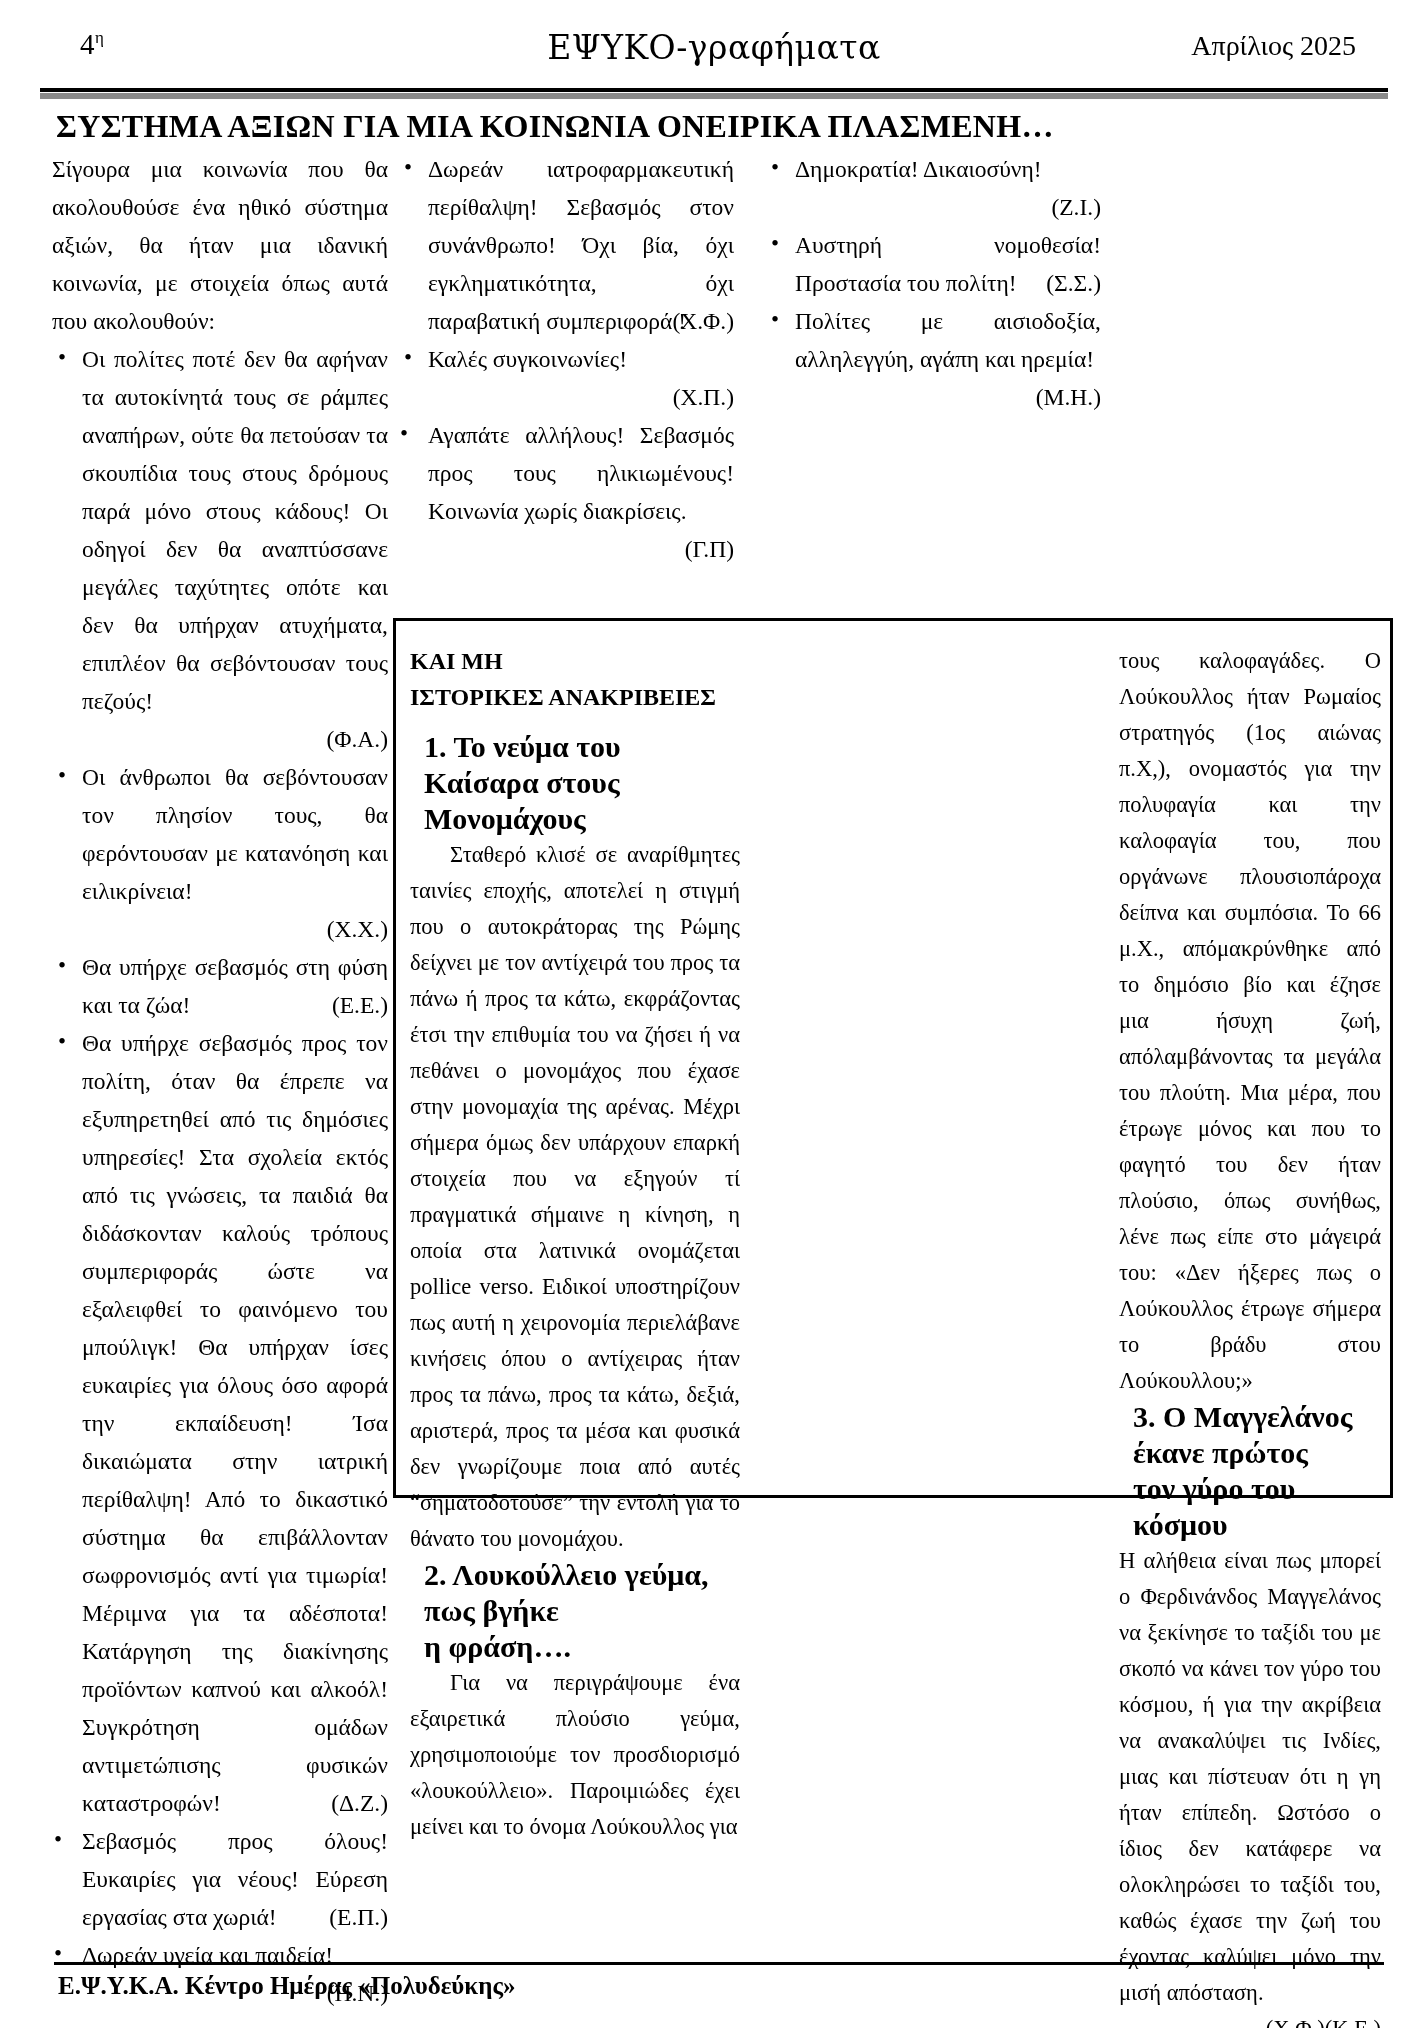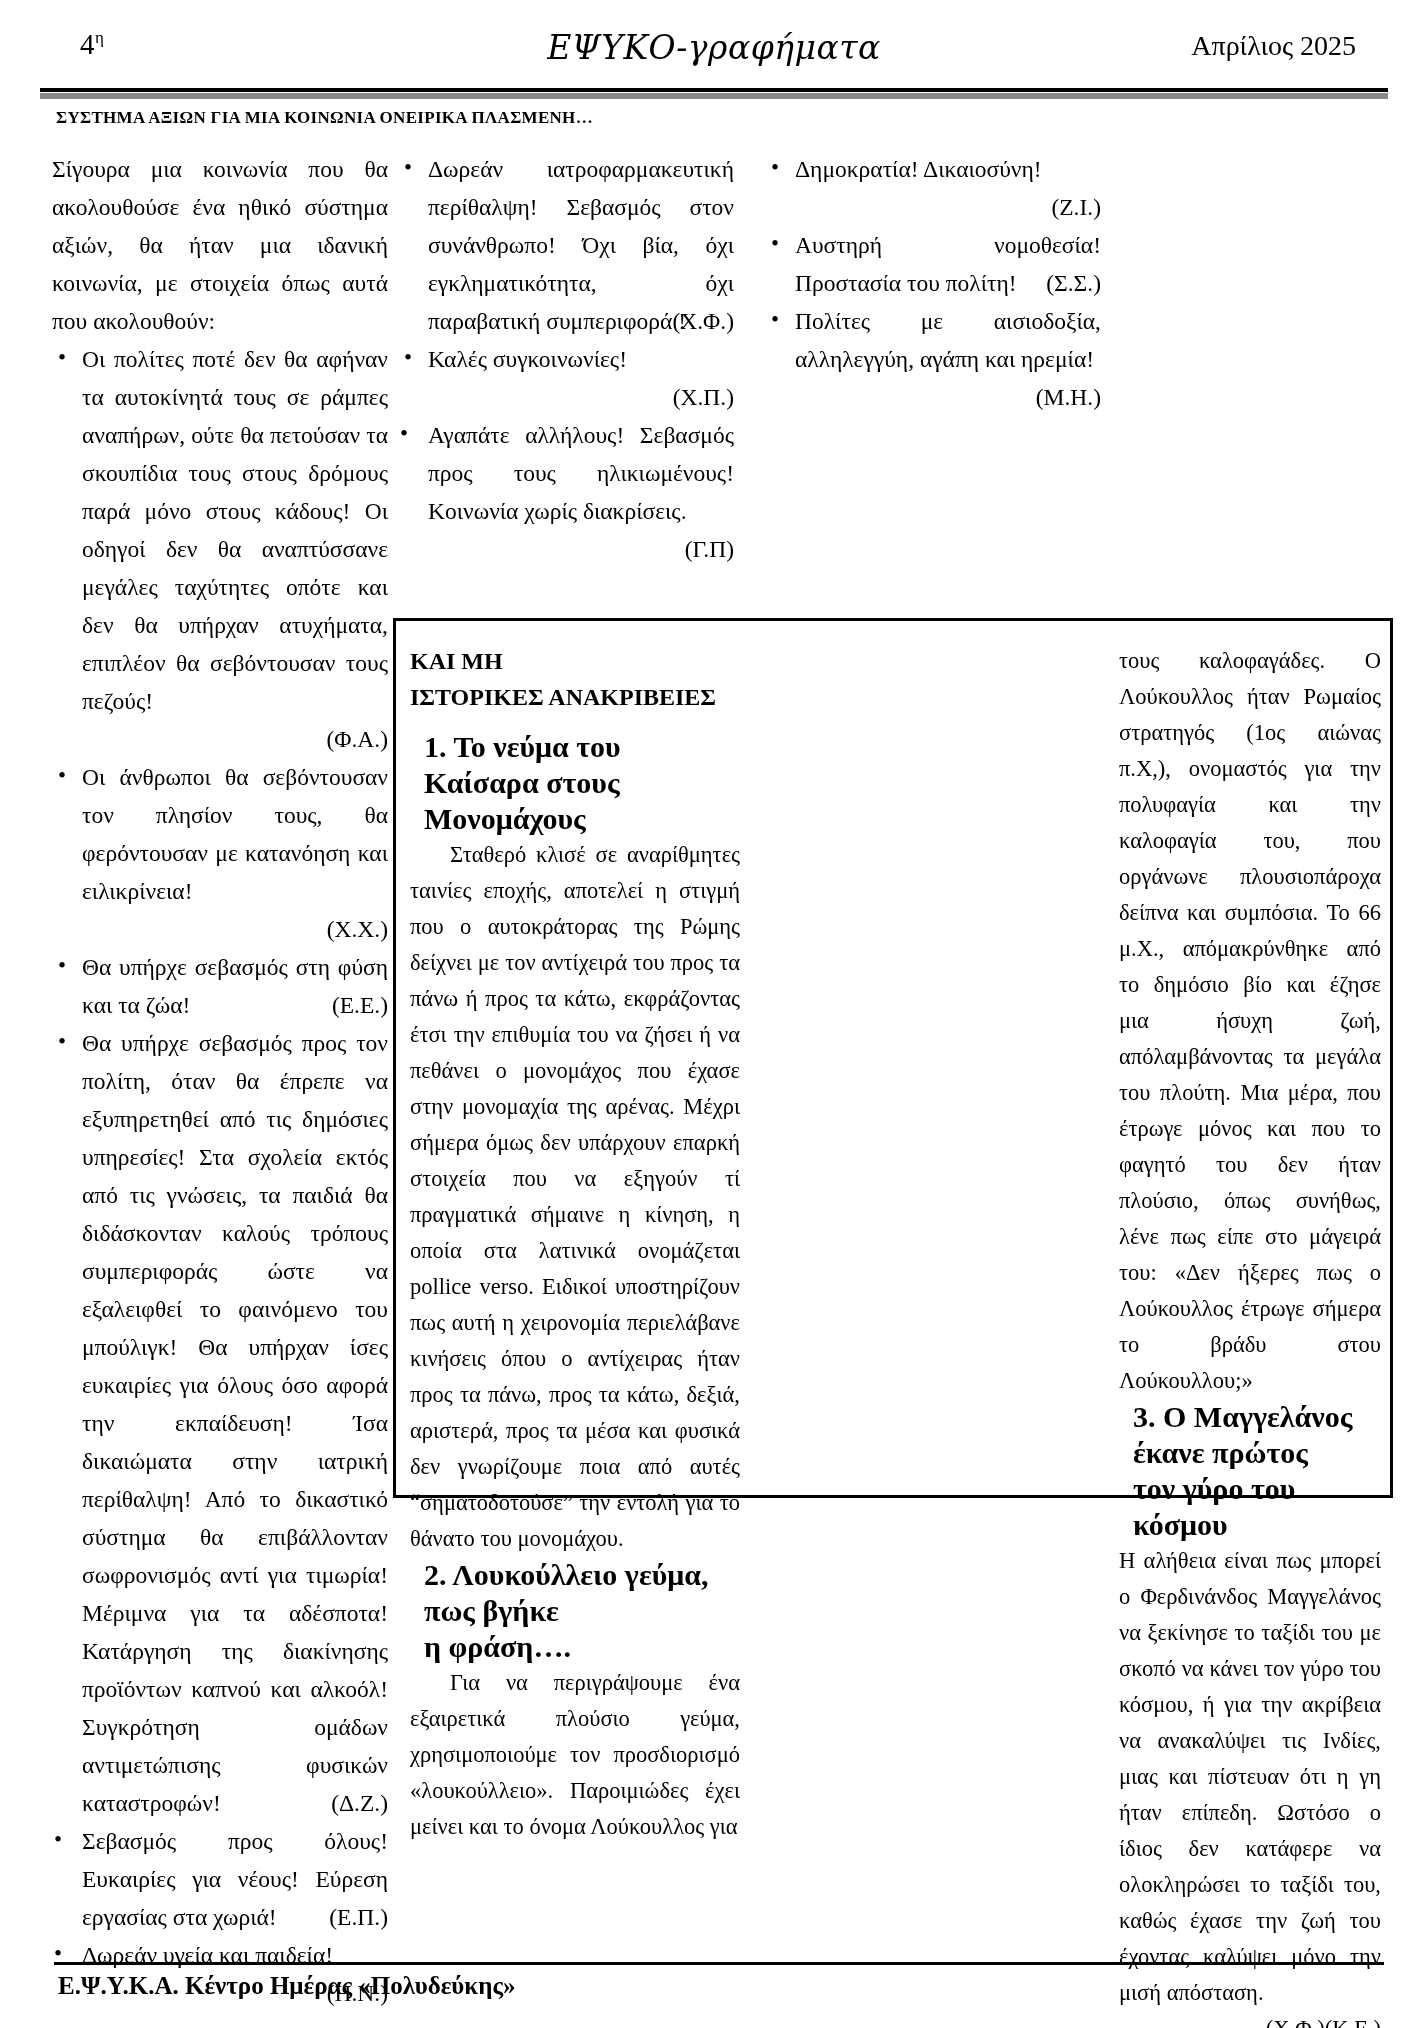--- a/index.html
+++ b/index.html
@@ -41,21 +41,20 @@
   .masthead-left sup {
     font-size: 17px;
     vertical-align: super;
   }
   .masthead-center {
     position: absolute;
     left: 0; right: 0;
     top: 0;
     text-align: center;
     font-size: 33px;
-    font-style: italic;
     font-family: "DejaVu Serif", "Liberation Serif", serif;
     letter-spacing: 0.5px;
   }
   .masthead-right {
     position: absolute;
     right: 10px;
     top: 2px;
     font-size: 28px;
   }
   .rule-top {
@@ -74,21 +73,21 @@
     height: 6px;
     background: #8a8a8a;
   }
 
   
   .section-title {
     position: absolute;
     left: 56px;
     top: 108px;
     width: 1320px;
-    font-size: 17px;
+    font-size: 32px;
     font-weight: bold;
     letter-spacing: 0.3px;
   }
 
   
   .col {
     position: absolute;
     font-size: 23.5px;
     line-height: 38px;
     text-align: justify;

